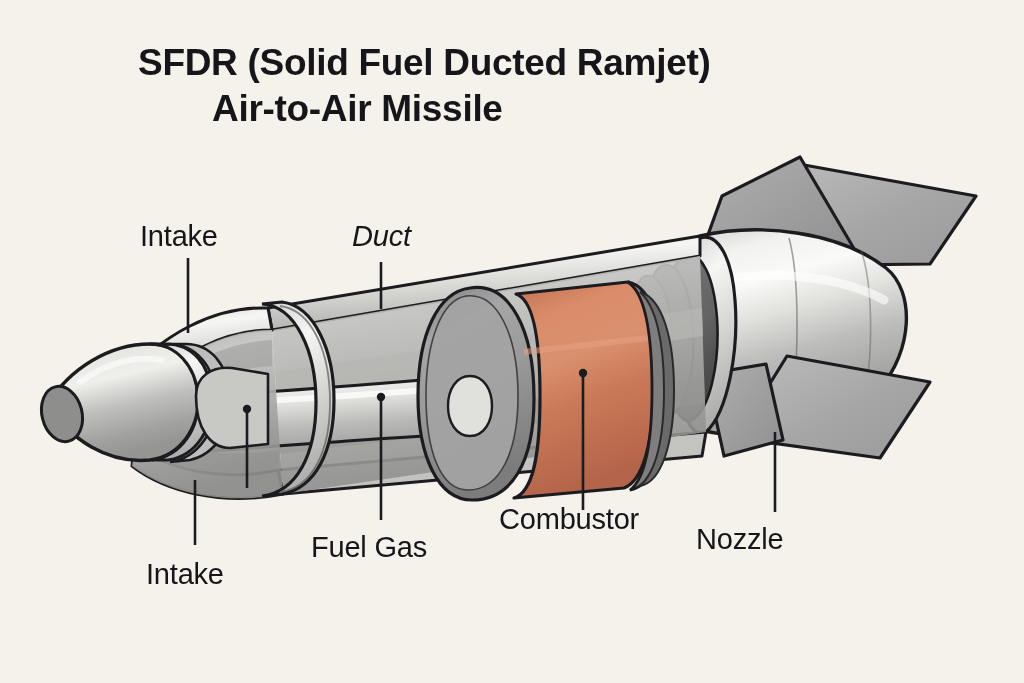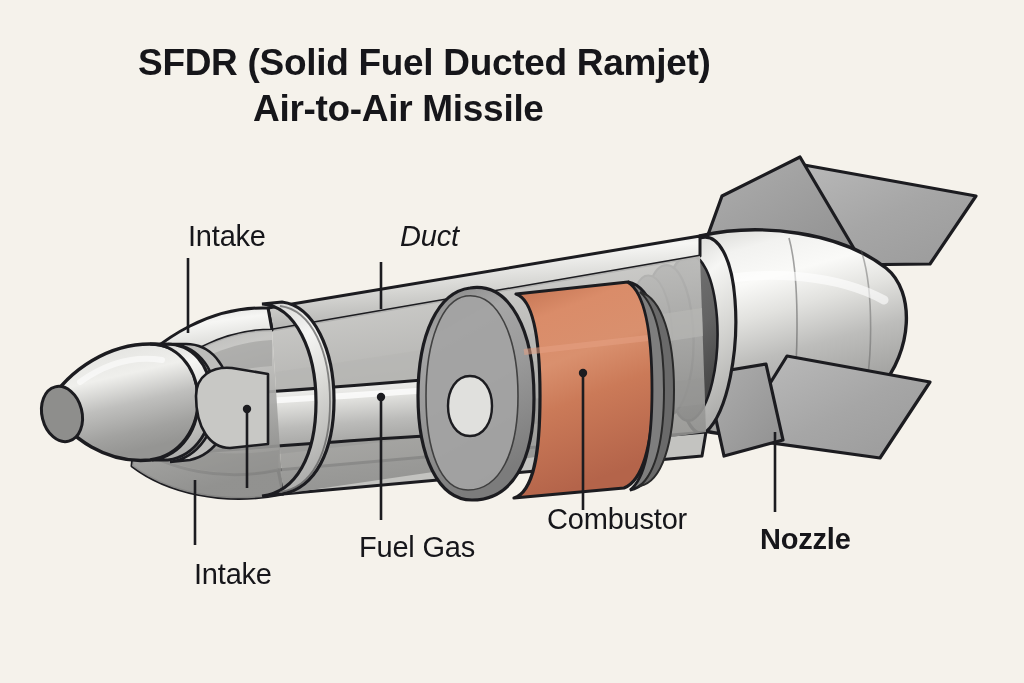--- a/index.html
+++ b/index.html
@@ -35,32 +35,31 @@
   .title-line {
     font-family: "Liberation Sans", sans-serif;
     font-weight: bold;
     font-size: 37px;
     line-height: 46px;
     color: #16161a;
     letter-spacing: -0.3px;
     white-space: nowrap;
   }
   .title-line.second {
-    margin-left: 115px;
+    margin-left: 74px;
   }
   .callout {
     position: absolute;
     font-family: "Liberation Sans", sans-serif;
     font-weight: normal;
     font-size: 29px;
     line-height: 36px;
     color: #16161a;
     white-space: nowrap;
     letter-spacing: -0.2px;
-    margin-left: 48px;
   }
   .callout.two-line {
     white-space: normal;
     line-height: 39px;
   }
 </style>
 </head>
 <body style="background: rgb(245, 242, 235);">
 
 <div id="stage" style="background: rgb(245, 242, 235); padding-left: 44px;">
@@ -342,15 +341,15 @@
   <div class="callout" style="left:352px; top:218px;font-style:italic;">Duct</div>
 
   <div class="callout" style="left:146px; top:556px;">Intake</div>
 
   <div class="callout two-line" style="left:311px; top:528px; width:170px;">
     <div>Fuel Gas</div>
   </div>
 
   <div class="callout" style="left:499px; top:501px;">Combustor</div>
 
-  <div class="callout" style="left:712px; top:521px;font-weight:bold;">Nozzle</div>
+  <div class="callout" style="left:696px; top:521px;">Nozzle</div>
 
 </div>
 
 </body></html>

